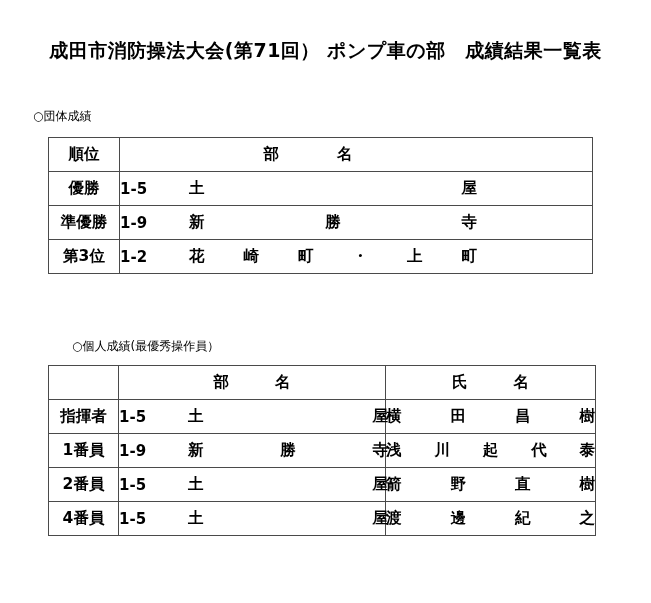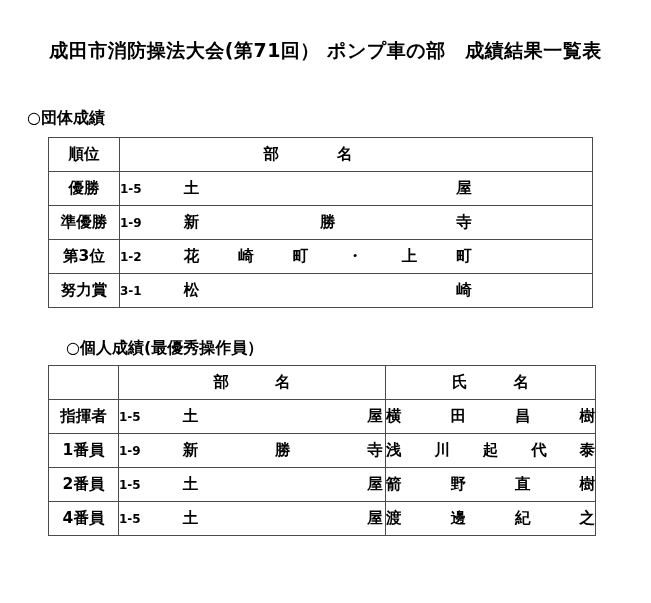--- a/index.html
+++ b/index.html
@@ -31,23 +31,23 @@
     text-align: center;
     font-size: 19px;
     font-weight: bold;
     letter-spacing: 0.5px;
     white-space: nowrap;
   }
 
   
   .section-heading {
     position: absolute;
-    left: 27px;
-    font-size: 16px;
-    font-weight: bold;
+    left: 33px;
+    font-size: 12px;
+    font-weight: normal;
     letter-spacing: 0px;
     white-space: nowrap;
   }
   #sec-team { top: 108px; }
   #sec-individual { top: 338px; margin-left: 39px; }
 
   
   table.grid {
     position: absolute;
     border-collapse: collapse;
@@ -94,21 +94,21 @@
     padding-right: 10px;
     box-sizing: border-box;
   }
   .div-inner {
     display: flex;
     align-items: center;
   }
   .div-code {
     flex: 0 0 auto;
     letter-spacing: 0px;
-    font-size: 12px;
+    font-size: 15px;
   }
   .div-name {
     flex: 0 0 auto;
     display: flex;
     justify-content: space-between;
     margin-left: 42px;
   }
   .div-name > span { display: block; }
 
   
@@ -208,32 +208,20 @@
               <span>崎</span>
               <span>町</span>
               <span>・</span>
               <span>上</span>
               <span>町</span>
             </span>
           </span>
         </td>
       </tr>
 
-      <tr>
-        <td class="c-rank">努力賞</td>
-        <td class="div-cell">
-          <span class="div-inner">
-            <span class="div-code">3-1</span>
-            <span class="div-name">
-              <span>松</span>
-              <span>崎</span>
-            </span>
-          </span>
-        </td>
-      </tr>
     </tbody>
   </table>
 
   <div class="section-heading" id="sec-individual">○個人成績(最優秀操作員）</div>
 
   <table class="grid" id="table-individual">
     <colgroup>
       <col style="width:70px">
       <col style="width:267px">
       <col style="width:210px">

